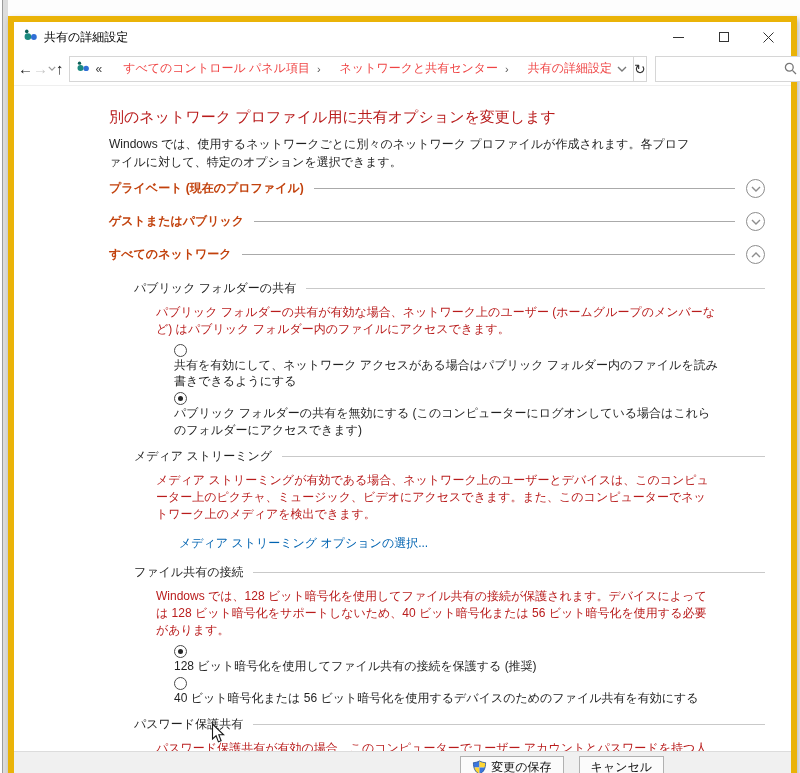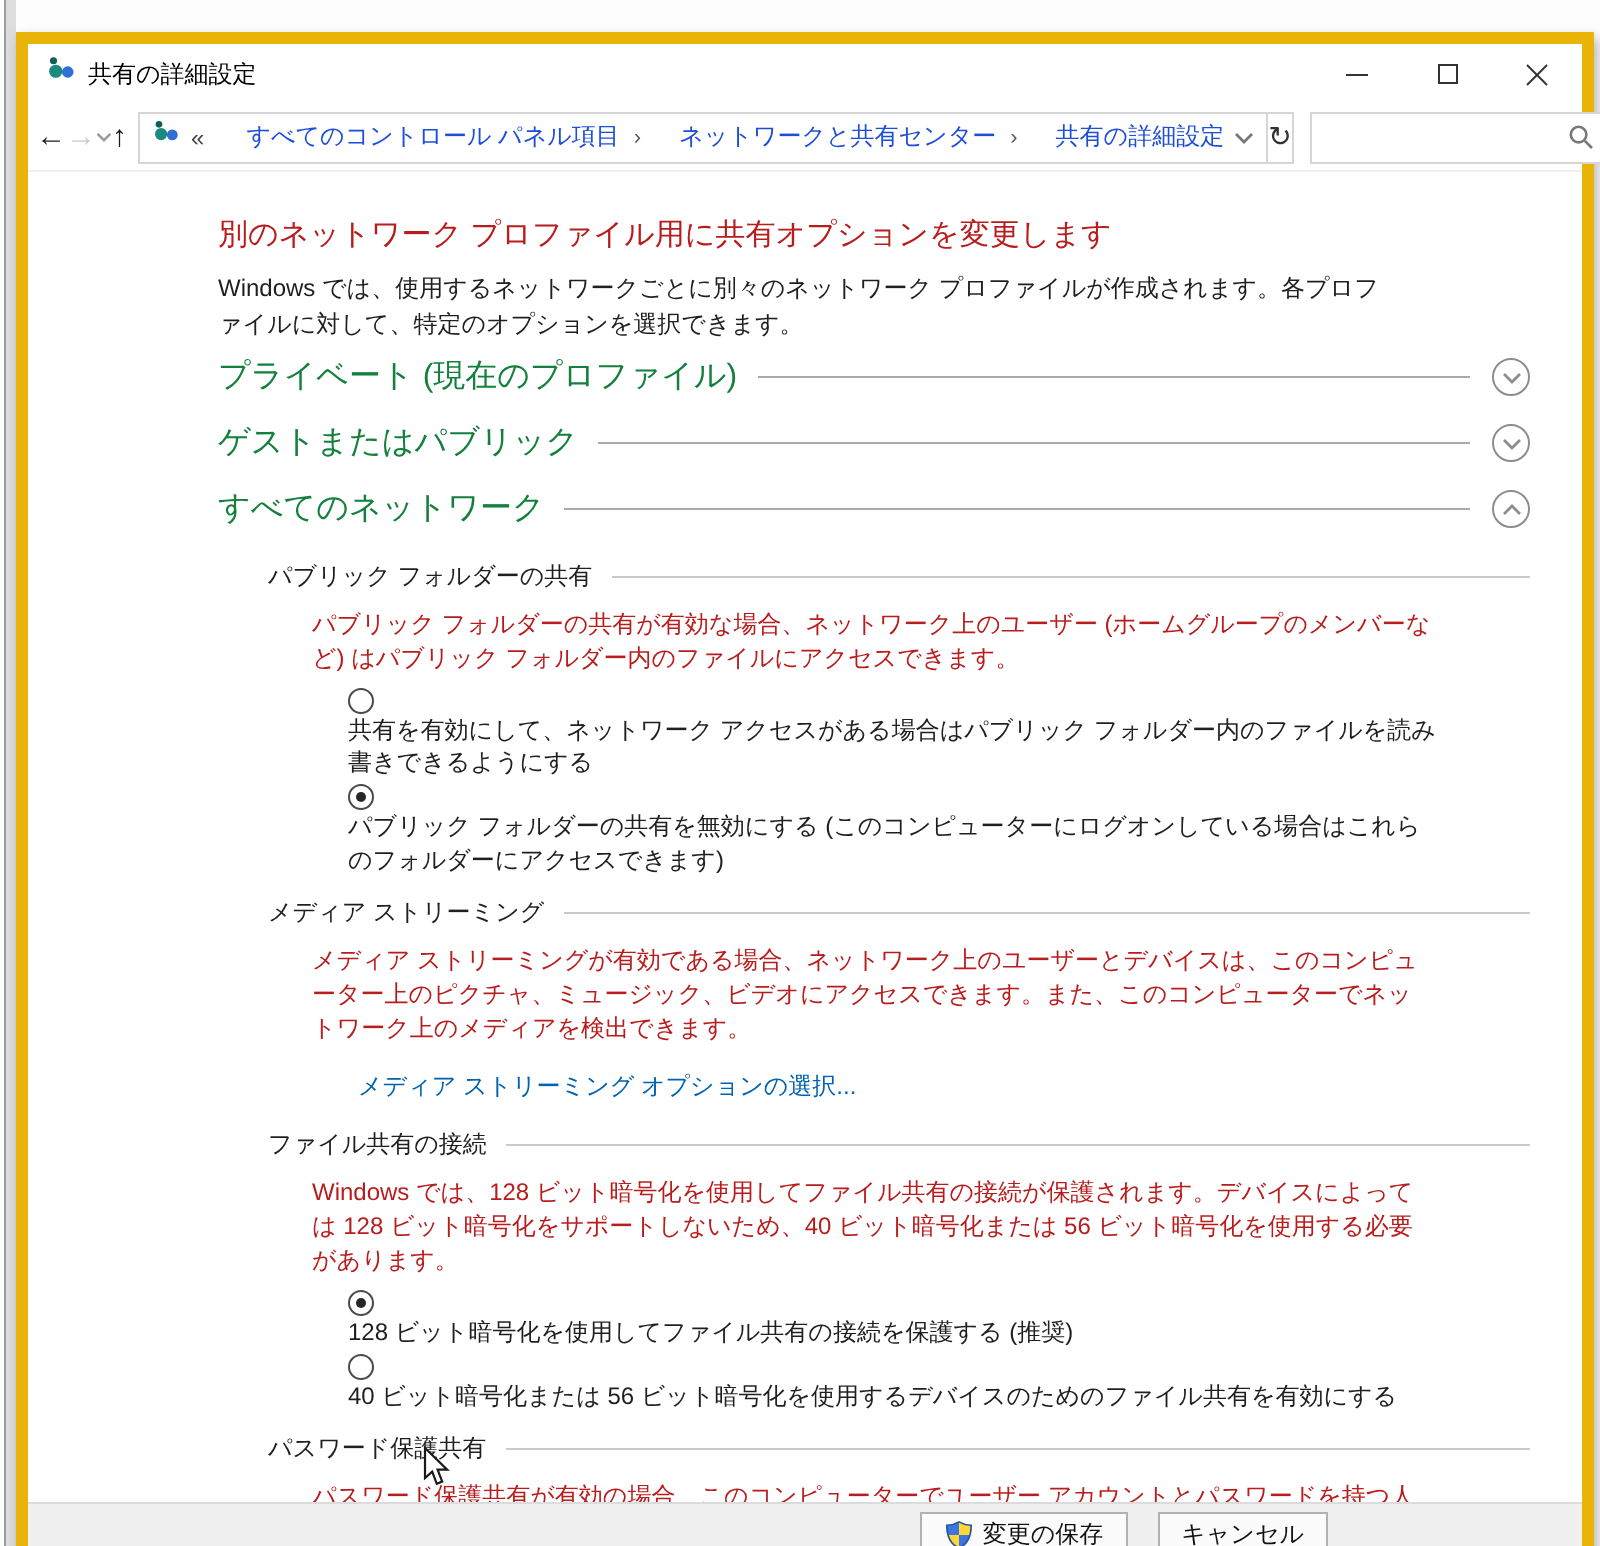--- a/index.html
+++ b/index.html
@@ -24,36 +24,36 @@
   
   .navbar { height:34px; display:flex; align-items:center; padding:0 9px 0 4px;
     border-bottom:1px solid #efefef; background:#fff; }
   .nav-btn { width:25px; height:26px; display:flex; align-items:center; justify-content:center;
     font-size:15px; color:#1b1b1b; }
   .nav-btn.disabled { color:#c9c9c9; }
   .nav-btn.small { width:14px; }
   .addressbar { flex:1; height:26px; border:1px solid #d6d6d6; display:flex; align-items:center;
     padding:0 6px; margin-left:5px; background:#fff; }
   .crumb-prefix { font-size:12px; color:#444; margin:0 4px 0 6px; }
-  .crumb { font-size:12px; color:#1d4ed8; padding:0 5px; white-space:nowrap;margin-left:12px; }
+  .crumb { font-size:12px; color:#ef4444; padding:0 5px; white-space:nowrap;margin-left:12px; }
   .crumb-sep { font-size:11px; color:#555; padding:0 2px; }
   .ab-spacer { flex:1; }
   .refresh-btn { width:32px; height:26px; border:1px solid #d6d6d6; border-left:none;
     display:flex; align-items:center; justify-content:center; font-size:14px; color:#333; background:#fff; }
   .searchbox { width:150px; height:26px; border:1px solid #d6d6d6; margin-left:8px;
     display:flex; align-items:center; padding:0 7px; background:#fff; }
   .searchbox input { flex:1; border:none; outline:none; font-size:12px; min-width:0; }
 
   
   .content { position:relative; padding:22px 26px 0 95px; }
   .heading { font-size:15px; font-weight:normal; color:#b91c1c; }
   .intro { font-size:12px; color:#1f1f1f; width:590px; margin-top:8px; line-height:1.5; }
 
   .profile-row { display:flex; align-items:center; height:31px; margin-top:2px; }
-  .profile-label { font-size:16px; color:#15803d; white-space:nowrap; }
+  .profile-label { font-size:12px; color:#c2410c; white-space:nowrap;font-weight:bold; }
   .hline { flex:1; height:1px; background:#aaaaaa; margin:0 11px 0 10px; }
   .chev-circle { width:19px; height:19px; flex:none; border-radius:50%;
     border:1px solid #8d8d8d; display:flex; align-items:center; justify-content:center; background:#fff; }
 
   .sections { margin-left:25px; }
   .section { margin-top:10px; }
   .section-title-row { display:flex; align-items:center; }
   .section-title { font-size:12px; color:#1f1f1f; white-space:nowrap; }
   .sline { flex:1; height:1px; background:#c9c9c9; margin-left:10px; }
   .section-desc { font-size:12px; color:#b91c1c; margin:7px 0 0 22px; width:560px; line-height:1.42; }

